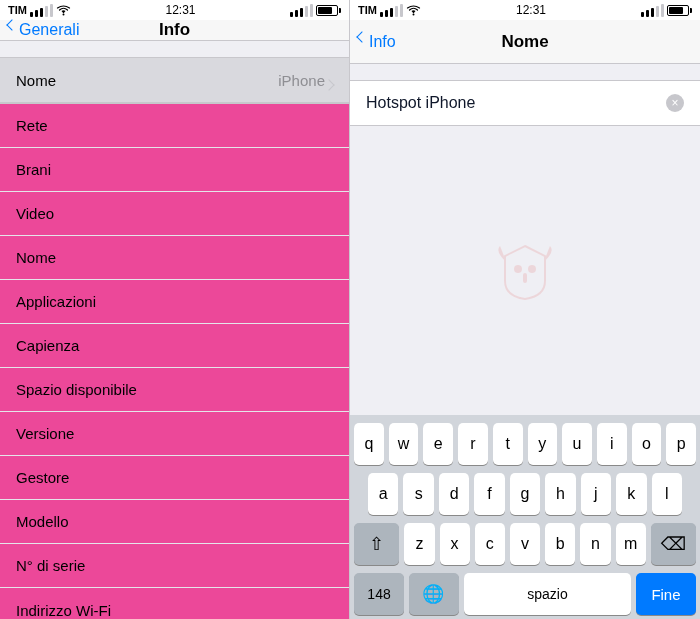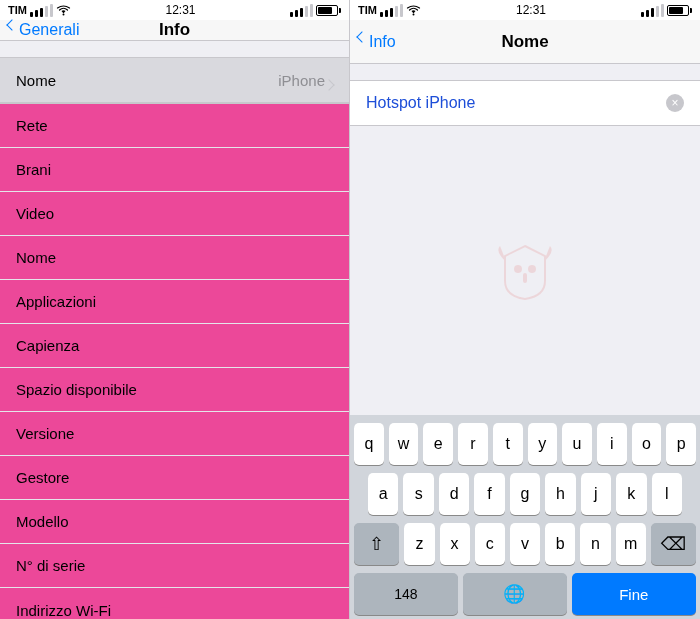--- a/index.html
+++ b/index.html
@@ -140,21 +140,21 @@
     }
     .name-input-row {
       display: flex;
       align-items: center;
       padding: 0 16px;
       height: 44px;
     }
     .name-input-text {
       flex: 1;
       font-size: 16px;
-      color: #1d4ed8;
+      color: #0f172a;
       border: none;
       outline: none;
       background: transparent;
     }
     .clear-button {
       width: 18px;
       height: 18px;
       border-radius: 50%;
       background: #c7c7cc;
       display: flex;
@@ -505,17 +505,18 @@
       <div class="key">v</div>
       <div class="key">b</div>
       <div class="key">n</div>
       <div class="key">m</div>
       <div class="key dark-key delete-key wide-key">⌫</div>
     </div>
 
     <div class="keyboard-row" style="margin-bottom:0;">
       <div class="key dark-key num-key">148</div>
       <div class="key dark-key globe-key">🌐</div>
+      <div class="key space-key">spazio</div>
       <div class="key done-key">Fine</div>
     </div>
   </div>
 
 </div>
 
 </body></html>

